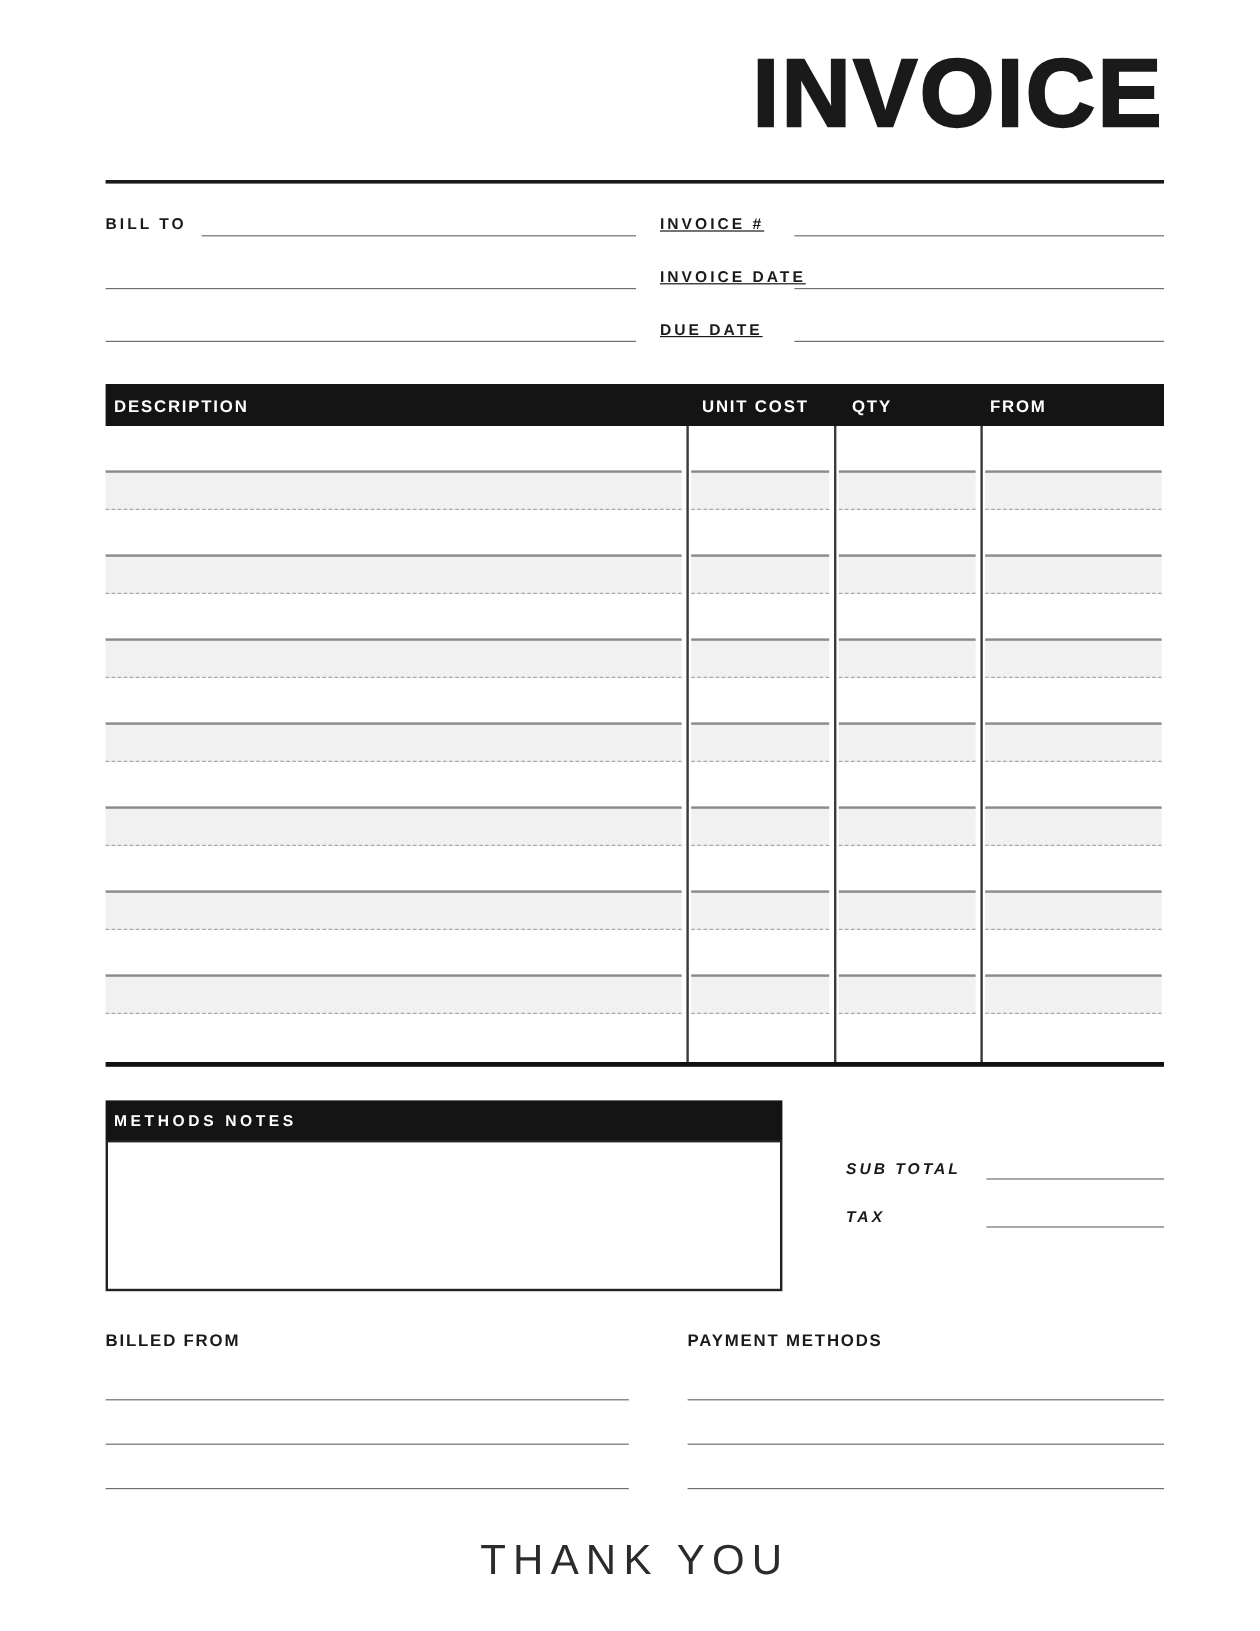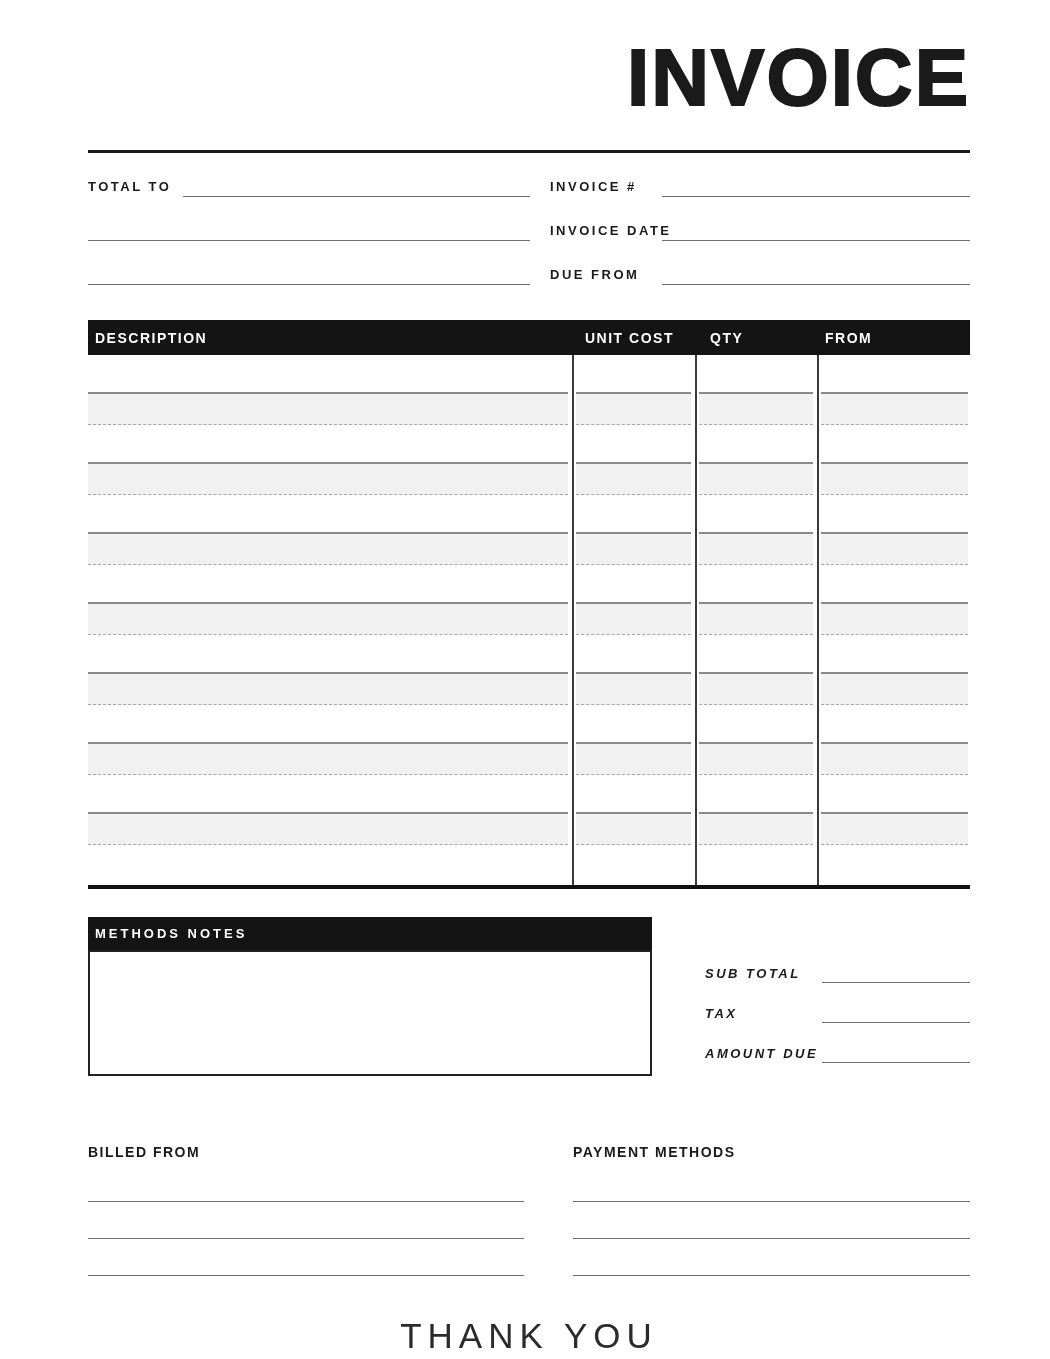--- a/index.html
+++ b/index.html
@@ -22,21 +22,21 @@
   
   .title{
     text-align:right;font-size:80px;line-height:80px;margin-top:8px;
     font-weight:bold;letter-spacing:2px;color:var(--ink);
     -webkit-text-stroke:2px var(--ink);
   }
   .rule{height:3px;background:var(--ink);margin-top:32px;}
   
   .meta-section{display:flex;gap:20px;}
   .meta-left{width:442px;}
-  .meta-right{flex:1;}
+  .meta-right{flex:1;text-decoration:underline;}
   .meta-row{height:44px;display:flex;align-items:flex-end;}
   .lbl{
     font-size:13px;font-weight:bold;letter-spacing:2.5px;color:var(--ink);
     padding-bottom:3px;white-space:nowrap;
   }
   .lbl-cond{
     font-size:14px;font-weight:bold;letter-spacing:1.5px;color:var(--ink);
     white-space:nowrap;
   }
   .meta-left .lbl{margin-right:12px;}
@@ -79,21 +79,21 @@
   .notes-header{
     background:var(--header-bg);color:var(--header-text);height:33px;
     display:flex;align-items:center;padding-left:7px;
     font-size:13px;font-weight:bold;letter-spacing:3px;
   }
   .notes-box{height:126px;border:2px solid #222222;background:#ffffff;}
   .totals{margin-left:auto;width:265px;padding-top:26px;}
   .totals-row{display:flex;align-items:flex-end;height:40px;font-style:italic;}
   .totals-row .lbl{width:117px;padding-bottom:2px;padding-right:4px;}
   
-  .parties{display:flex;margin-top:68px;}
+  .parties{display:flex;margin-top:33px;}
   .party-left{width:436px;}
   .party-right{width:397px;margin-left:49px;}
   .party-lines{margin-top:5px;}
   .party-line{height:37px;border-bottom:1.5px solid var(--fill-line);}
   
   .thanks{
     text-align:center;margin-top:40px;font-size:35px;line-height:40px;
     letter-spacing:6px;font-weight:normal;color:#2b2b2b;
   }
 </style>
@@ -101,41 +101,41 @@
 <body>
 
 <div class="page">
 
   <h1 class="title">INVOICE</h1>
   <div class="rule"></div>
 
   <div class="meta-section">
     <div class="meta-left">
       <div class="meta-row">
-        <span class="lbl">TOTAL TO</span>
+        <span class="lbl">BILL TO</span>
         <span class="fill"></span>
       </div>
       <div class="meta-row">
         <span class="fill"></span>
       </div>
       <div class="meta-row">
         <span class="fill"></span>
       </div>
     </div>
     <div class="meta-right">
       <div class="meta-row">
         <span class="lbl">INVOICE #</span>
         <span class="fill"></span>
       </div>
       <div class="meta-row">
         <span class="lbl">INVOICE DATE</span>
         <span class="fill"></span>
       </div>
       <div class="meta-row">
-        <span class="lbl">DUE FROM</span>
+        <span class="lbl">DUE DATE</span>
         <span class="fill"></span>
       </div>
     </div>
   </div>
 
   <div class="table">
     <div class="t-header">
       <div class="hcell h1">DESCRIPTION</div>
       <div class="hcell h2">UNIT COST</div>
       <div class="hcell h3">QTY</div>
@@ -227,24 +227,20 @@
     </div>
     <div class="totals">
       <div class="totals-row">
         <span class="lbl">SUB TOTAL</span>
         <span class="fill"></span>
       </div>
       <div class="totals-row">
         <span class="lbl">TAX</span>
         <span class="fill"></span>
       </div>
-      <div class="totals-row">
-        <span class="lbl">AMOUNT DUE</span>
-        <span class="fill"></span>
-      </div>
     </div>
   </div>
 
   <div class="parties">
     <div class="party-left">
       <div class="lbl-cond">BILLED FROM</div>
       <div class="party-lines">
         <div class="party-line"></div>
         <div class="party-line"></div>
         <div class="party-line"></div>

